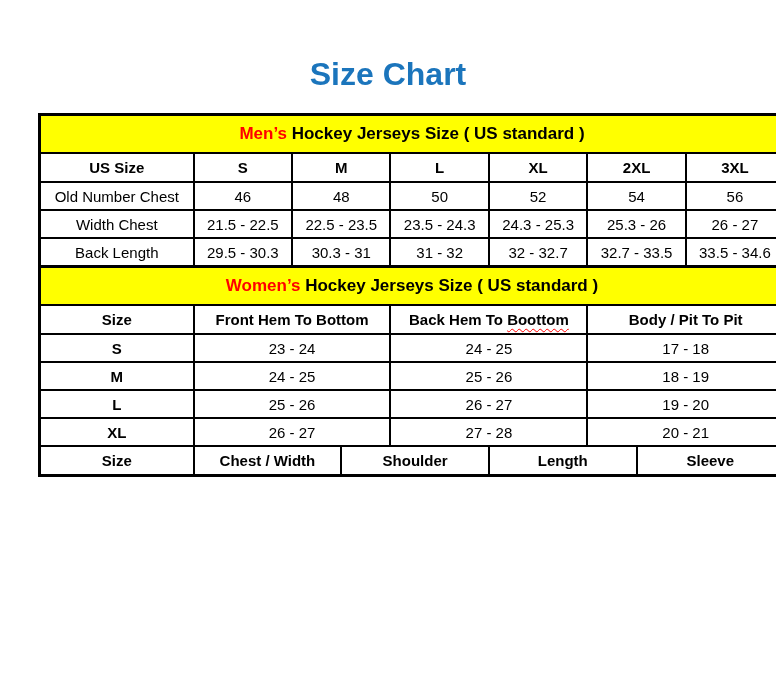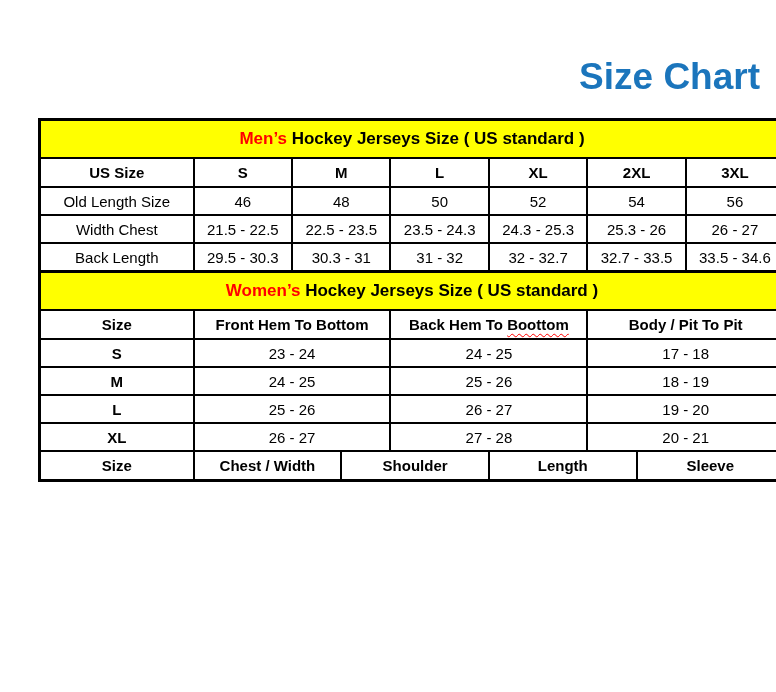--- a/index.html
+++ b/index.html
@@ -6,22 +6,22 @@
     --title:#1B75BC; --band_bg:#FFFF00; --accent_red:#FF0000;
     --border:#000000; --text:#000000; --page_bg:#FFFFFF;
   }
   html,body{margin:0;padding:0;}
   body{
     width:776px;height:692px;background:var(--page_bg);
     font-family:"Liberation Sans", sans-serif;color:var(--text);
     overflow:hidden;
   }
   .title{
-    margin:56px 16px 20px 0;text-align:right;
-    color:var(--title);font-size:37px;font-weight:bold;
+    margin:56px 0 20px 0;text-align:center;
+    color:var(--title);font-size:32px;font-weight:bold;
   }
   table.size-table{
     border-collapse:collapse;table-layout:fixed;
     margin-left:38px;width:748px;
     border:3px solid var(--border);
   }
   td{
     border:2px solid var(--border);
     text-align:center;vertical-align:middle;
     font-size:15px;padding:0 2px;white-space:nowrap;overflow:hidden;
@@ -63,21 +63,21 @@
       <tr class="head">
         <td>US Size</td>
         <td colspan="2">S</td>
         <td colspan="2">M</td>
         <td colspan="2">L</td>
         <td colspan="2">XL</td>
         <td colspan="2">2XL</td>
         <td colspan="2">3XL</td>
       </tr>
       <tr class="men-row">
-        <td>Old Length Size</td>
+        <td>Old Number Chest</td>
         <td colspan="2">46</td>
         <td colspan="2">48</td>
         <td colspan="2">50</td>
         <td colspan="2">52</td>
         <td colspan="2">54</td>
         <td colspan="2">56</td>
       </tr>
       <tr class="men-row">
         <td>Width Chest</td>
         <td colspan="2">21.5 - 22.5</td>

